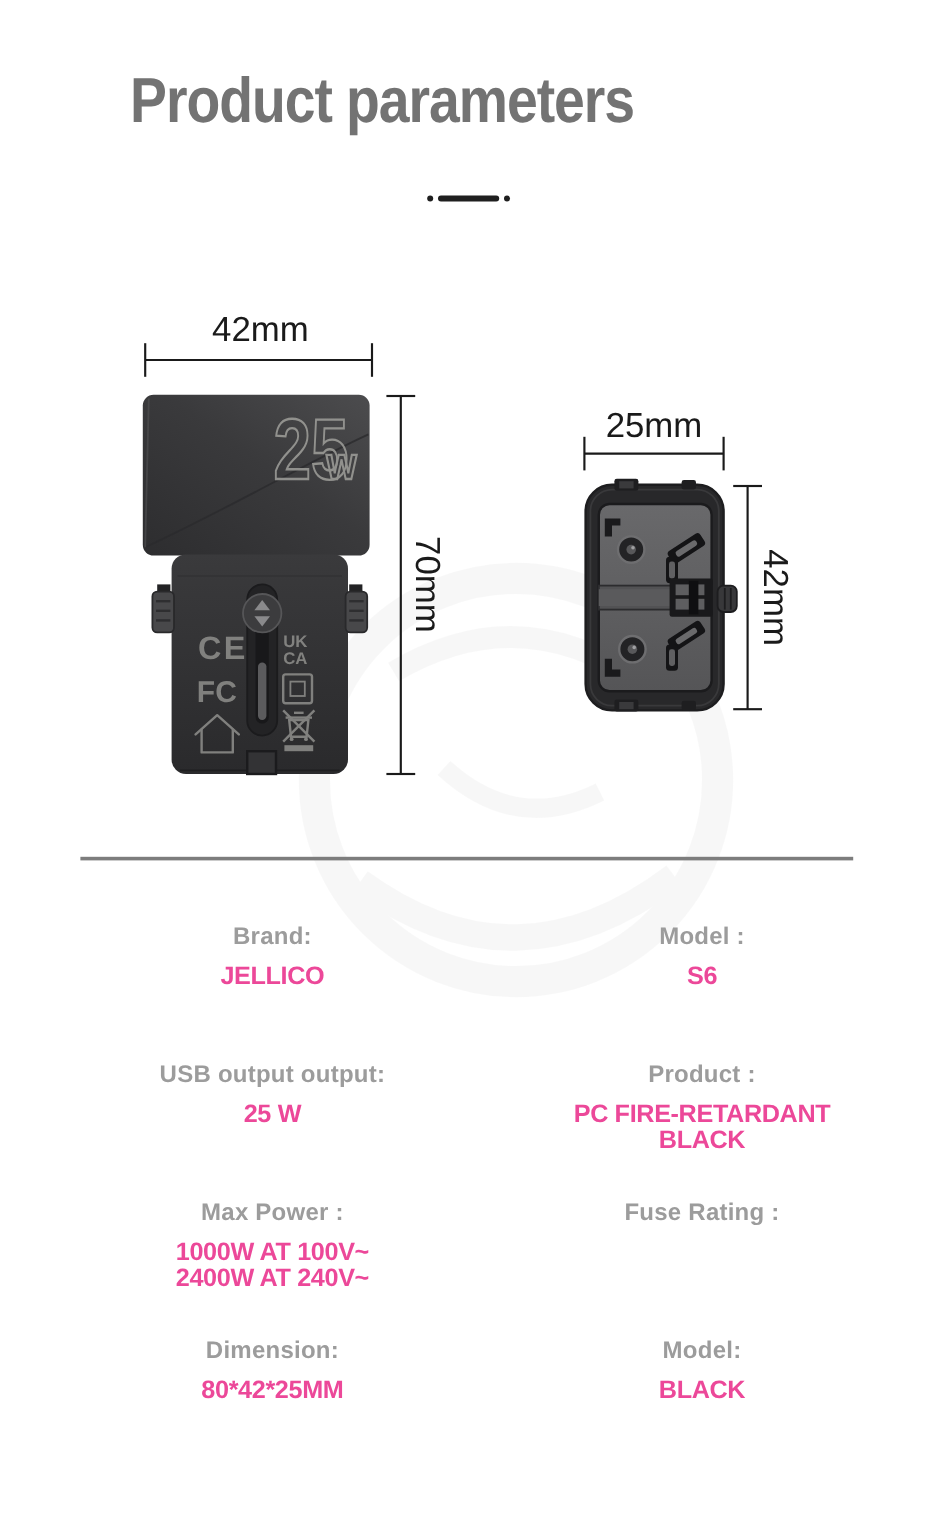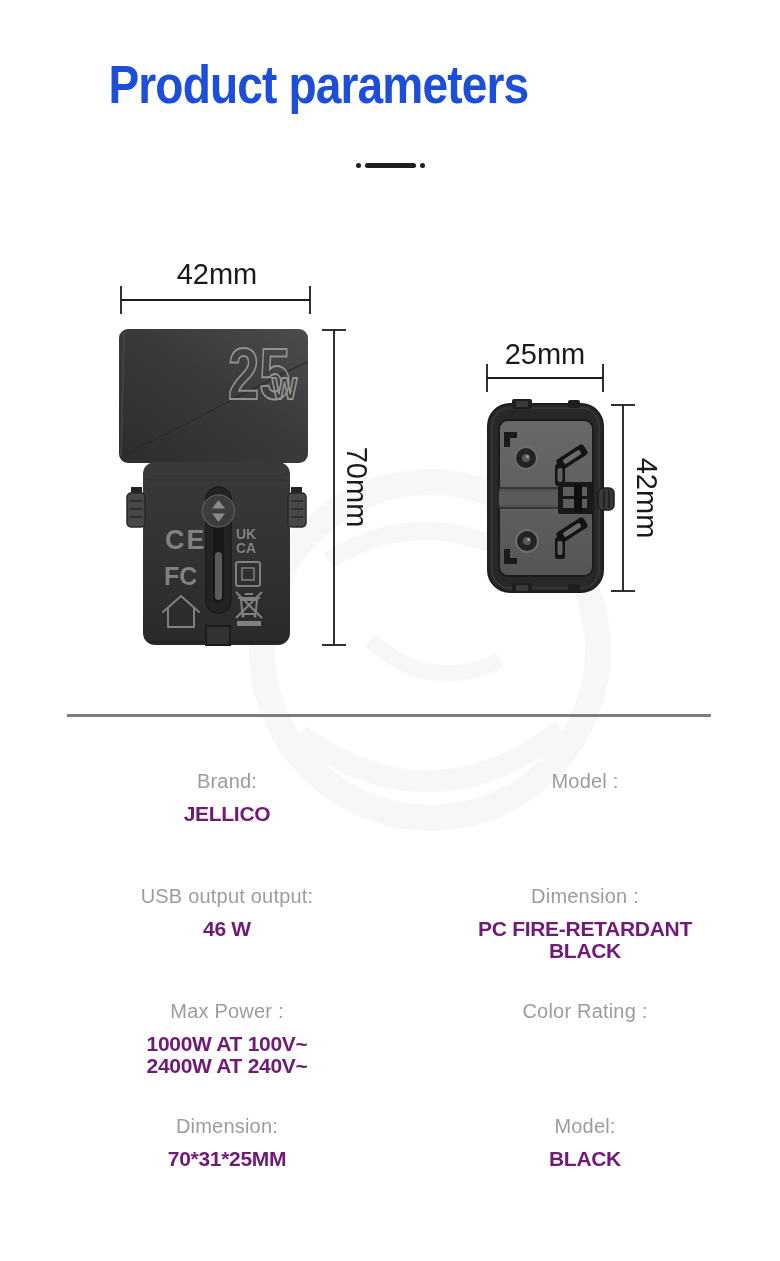--- a/index.html
+++ b/index.html
@@ -4,21 +4,21 @@
 <style>
   html,body{margin:0;padding:0;}
   body{
     width:780px;height:1261px;position:relative;overflow:hidden;
     background:#ffffff;font-family:"Liberation Sans",sans-serif;
   }
   
   .title{
     position:absolute;top:58px;left:0;width:637px;margin:0;
     text-align:center;font-size:53px;line-height:1.0;font-weight:700;
-    color:#1d4ed8;letter-spacing:-1px;
+    color:#737373;letter-spacing:-1px;
   }
   .title-inner{display:inline-block;transform:scaleX(0.87);transform-origin:50% 50%;}
   .title-divider{
     position:absolute;top:162px;left:0;width:780px;height:6px;
     display:flex;justify-content:center;align-items:center;gap:4px;
   }
   .td-dot{width:5px;height:5px;border-radius:50%;background:#1f1f1f;}
   .td-dash{width:51px;height:5px;border-radius:3px;background:#1f1f1f;}
 
   
@@ -34,24 +34,24 @@
   }
 
   
   .specs{
     position:absolute;top:713px;left:48px;width:716px;
     display:grid;grid-template-columns:1fr 1fr;grid-auto-rows:115px;
     padding-top:57px;
   }
   .spec-cell{text-align:center;}
   .spec-label{
-    font-size:20px;font-weight:400;color:#9c9c9c;line-height:22px;letter-spacing:0.2px;
+    font-size:20px;font-weight:700;color:#9c9c9c;line-height:22px;letter-spacing:0.2px;
   }
   .spec-value{
-    margin-top:11px;font-size:21px;font-weight:700;color:#701a75;
+    margin-top:11px;font-size:21px;font-weight:700;color:#ec4899;
     line-height:1.07;white-space:pre-line;letter-spacing:-0.3px;
   }
 </style>
 </head>
 <body>
 
 <h1 class="title"><span class="title-inner">Product parameters</span></h1>
 <div class="title-divider">
   <span class="td-dot"></span>
   <span class="td-dash"></span>
@@ -252,39 +252,40 @@
 
 <div class="main-divider"></div>
 
 <div class="specs">
   <div class="spec-cell">
     <div class="spec-label">Brand:</div>
     <div class="spec-value">JELLICO</div>
   </div>
   <div class="spec-cell">
     <div class="spec-label">Model :</div>
+    <div class="spec-value">S6</div>
   </div>
   <div class="spec-cell">
     <div class="spec-label">USB output output:</div>
-    <div class="spec-value">46 W</div>
-  </div>
-  <div class="spec-cell">
-    <div class="spec-label">Dimension :</div>
+    <div class="spec-value">25 W</div>
+  </div>
+  <div class="spec-cell">
+    <div class="spec-label">Product :</div>
     <div class="spec-value">PC FIRE-RETARDANT
 BLACK</div>
   </div>
   <div class="spec-cell">
     <div class="spec-label">Max Power :</div>
     <div class="spec-value">1000W AT 100V~
 2400W AT 240V~</div>
   </div>
   <div class="spec-cell">
-    <div class="spec-label">Color Rating :</div>
+    <div class="spec-label">Fuse Rating :</div>
   </div>
   <div class="spec-cell">
     <div class="spec-label">Dimension:</div>
-    <div class="spec-value">70*31*25MM</div>
+    <div class="spec-value">80*42*25MM</div>
   </div>
   <div class="spec-cell">
     <div class="spec-label">Model:</div>
     <div class="spec-value">BLACK</div>
   </div>
 </div>
 
 </body></html>

